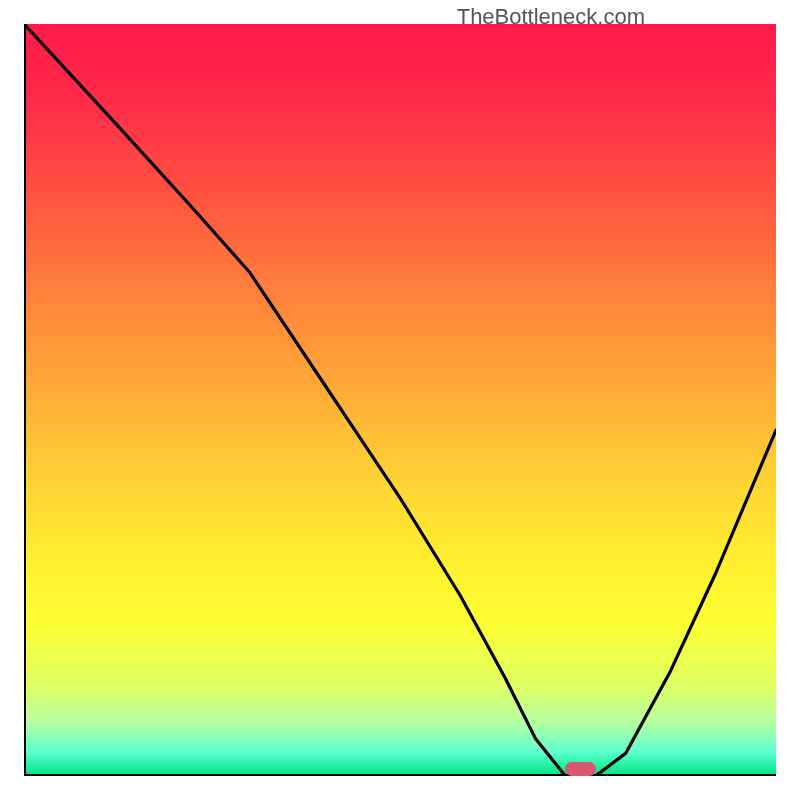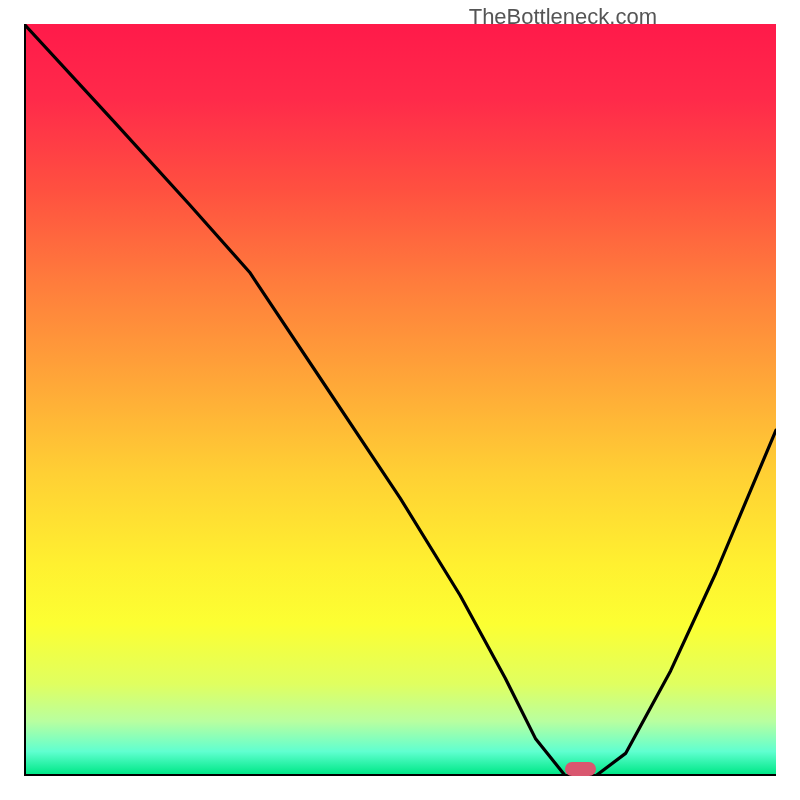--- a/index.html
+++ b/index.html
@@ -7,21 +7,20 @@
     padding: 0;
     width: 800px;
     height: 800px;
     position: relative;
     font-family: Arial, sans-serif;
   }
   .chart-container {
     position: relative;
     width: 655px;
     height: 800px;
-    padding-left: 12px;
   }
   .plot-area {
     position: absolute;
     left: 24px;
     top: 24px;
     width: 752px;
     height: 752px;
     background: linear-gradient(to bottom,
       #ff1a4a 0%,
       #ff2a4a 10%,

